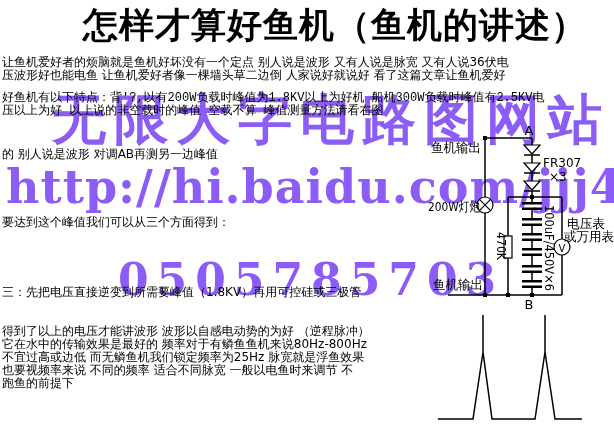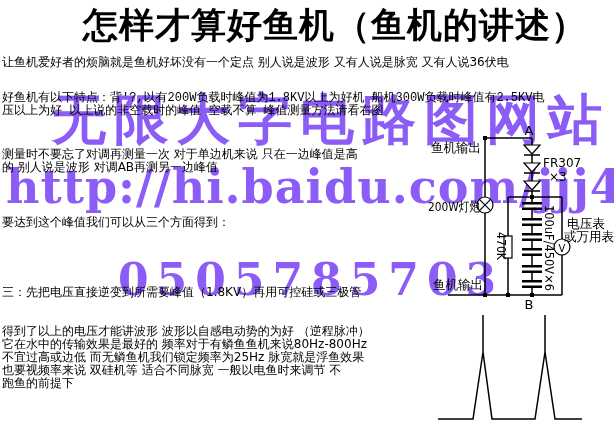--- a/index.html
+++ b/index.html
@@ -48,47 +48,47 @@
 <div class="page">
 
   <div class="watermark wm-site">无限大字电路图网站</div>
   <div class="watermark wm-url">http://hi.baidu.com/jjj4</div>
   <div class="watermark wm-number">0505785703</div>
 
   <h1 class="title">怎样才算好鱼机（鱼机的讲述）</h1>
 
   <div class="para p1">
     <div class="tline">让鱼机爱好者的烦脑就是鱼机好坏没有一个定点 别人说是波形 又有人说是脉宽 又有人说36伏电</div>
+    <div class="tline">压波形好也能电鱼 让鱼机爱好者像一棵墙头草二边倒 人家说好就说好 看了这篇文章让鱼机爱好</div>
   </div>
 
   <div class="para p2">
     <div class="tline">好鱼机有以下特点：背'?,以有200W负载时峰值为1.8KV以上为好机 船机300W负载时峰值有2.5KV电</div>
     <div class="tline">压以上为好 以上说的非空载时的峰值 空载不算 峰值测量方法请看右图</div>
   </div>
 
   <div class="para p3">
-    <div class="tline">测量时不要忘了对调再测量一次 对于单边机来说 只在一边峰值是高</div>
     <div class="tline">的 别人说是波形 对调AB再测另一边峰值</div>
   </div>
 
   <div class="para p4">
     <div class="tline">要达到这个峰值我们可以从三个方面得到：</div>
   </div>
 
 
 
   <div class="para p7">
     <div class="tline">三：先把电压直接逆变到所需要峰值（1.8KV）再用可控硅或三极管</div>
   </div>
 
   <div class="para p8">
     <div class="tline">得到了以上的电压才能讲波形 波形以自感电动势的为好 （逆程脉冲）</div>
     <div class="tline">它在水中的传输效果是最好的 频率对于有鳞鱼鱼机来说80Hz-800Hz</div>
     <div class="tline">不宜过高或边低 而无鳞鱼机我们锁定频率为25Hz 脉宽就是浮鱼效果</div>
-    <div class="tline">也要视频率来说 双硅机等 适合不同脉宽 一般以电鱼时来调节 不</div>
+    <div class="tline">也要视频率来说 不同的频率 适合不同脉宽 一般以电鱼时来调节 不</div>
     <div class="tline">跑鱼的前提下</div>
   </div>
 
   <svg class="circuit" width="189" height="321" viewBox="0 0 189 321">
 
     <path class="wire" d="M60 23 H107"></path>
     <path class="wire" d="M60 23 V82"></path>
 
     <g>
       <circle class="outline" cx="60" cy="90" r="8"></circle>

